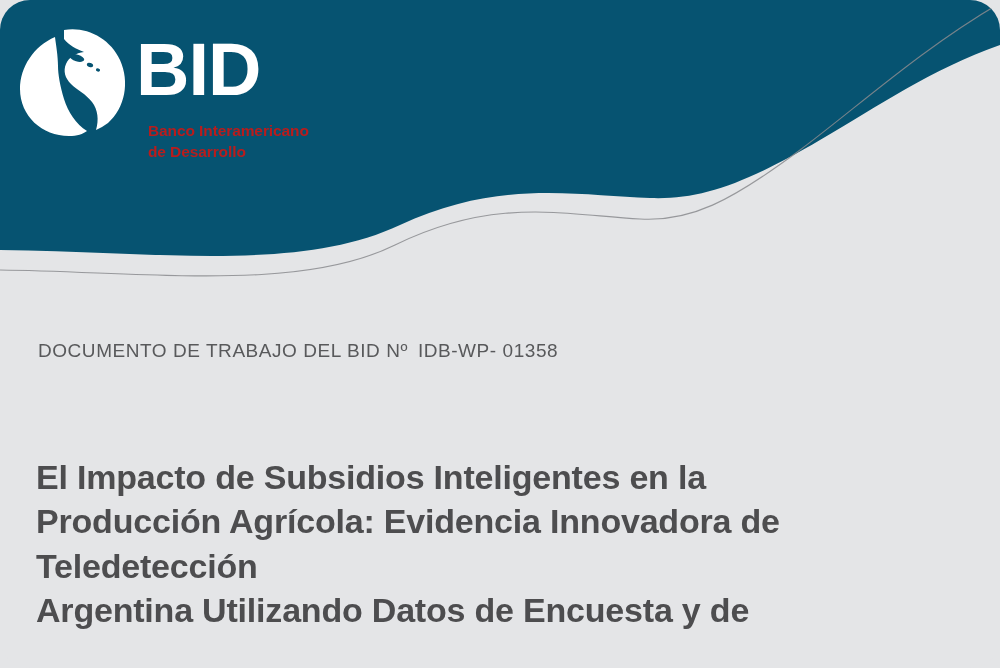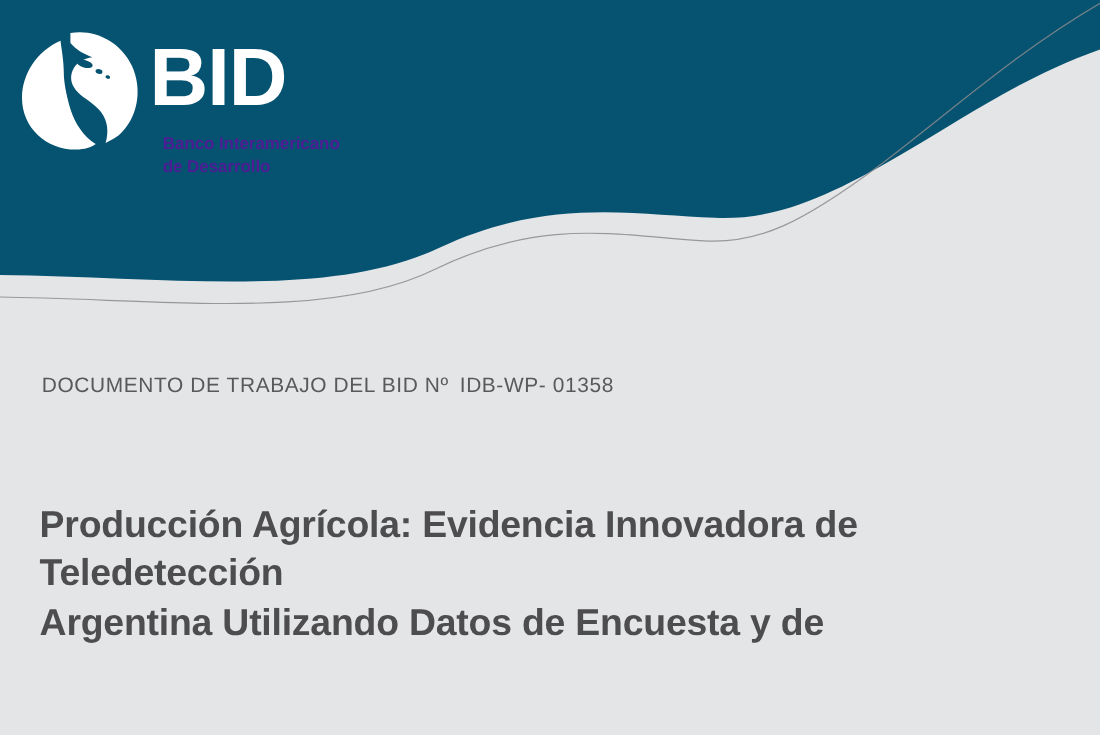--- a/index.html
+++ b/index.html
@@ -13,20 +13,21 @@
     background: #e4e5e7;
     font-family: "Liberation Sans", sans-serif;
     overflow: hidden;
   }
   #page {
     position: relative;
     width: 1000px;
     height: 668px;
     background: #e4e5e7;
     overflow: hidden;
+    border-radius: 30px;
   }
 
   
   #header-band {
     position: absolute;
     left: 0; top: 0;
     width: 1000px;
     height: 320px;
     pointer-events: none;
   }
@@ -65,21 +66,21 @@
     white-space: nowrap;
     font-family: "Liberation Sans", sans-serif;
   }
   #logo-tagline {
     position: absolute;
     left: 134px;
     top: 97px;
     font-size: 15.5px;
     line-height: 1.33;
     font-weight: bold;
-    color: #4c1d95;
+    color: #b91c1c;
     white-space: nowrap;
     letter-spacing: -0.1px;
   }
   #logo-tagline .tag-line { display:block; }
 
   
   #doc-number {
     position: absolute;
     left: 38px;
     top: 340px;
@@ -160,18 +161,19 @@
       <span class="tag-line">Banco Interamericano</span>
       <span class="tag-line">de Desarrollo</span>
     </div>
   </div>
 
   <div id="doc-number">
     <span class="doc-label">DOCUMENTO DE TRABAJO DEL BID Nº</span><span class="doc-value">IDB-WP- 01358</span>
   </div>
 
   <h1 id="doc-title">
+    <span class="title-line">El Impacto de Subsidios Inteligentes en la</span>
     <span class="title-line">Producción Agrícola: Evidencia Innovadora de</span>
     <span class="title-line">Teledetección</span>
     <span class="title-line">Argentina Utilizando Datos de Encuesta y de</span>
   </h1>
 
 </div>
 
 </body></html>

